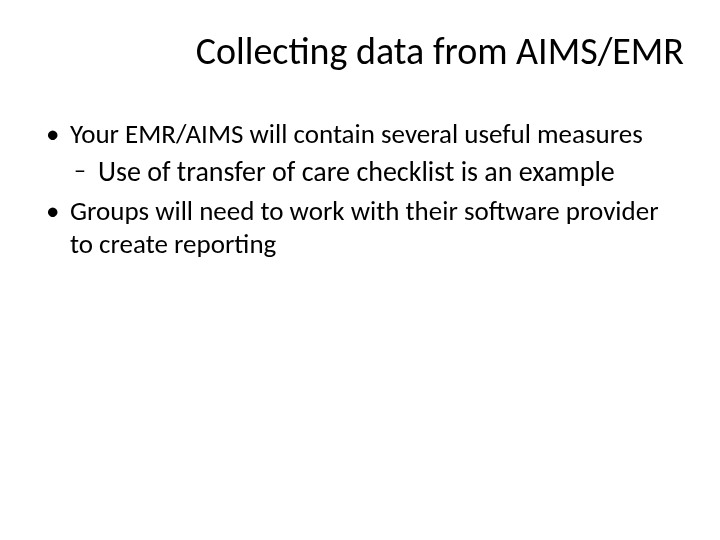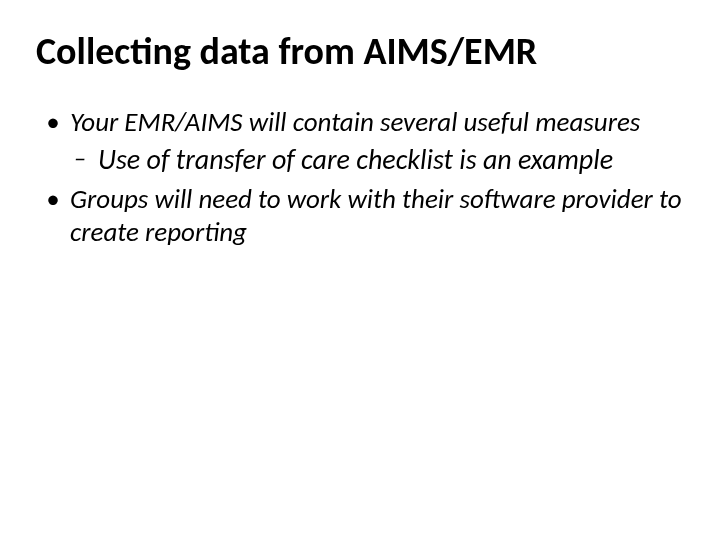--- a/index.html
+++ b/index.html
@@ -11,39 +11,38 @@
       width: 720px;
       height: 540px;
       background: #ffffff;
       font-family: Calibri, 'Segoe UI', Arial, sans-serif;
       color: #000000;
       padding: 28px 36px 36px 36px;
       overflow: hidden;
     }
     .title {
       font-size: 38px;
-      font-weight: 700;
-      text-align: left;
-      margin-bottom: 32px;
+      font-weight: 400;
+      text-align: right;
+      margin-bottom: 44px;
       letter-spacing: 0px;
     }
     .body {
       padding-left: 6px;
     }
     ul.level1 {
       list-style: none;
       padding-left: 0;
     }
     ul.level1 > li {
       position: relative;
       padding-left: 28px;
       font-size: 27px;
       line-height: 1.22;
       margin-bottom: 6px;
-      font-style: italic;
     }
     ul.level1 > li::before {
       content: "•";
       position: absolute;
       left: 4px;
       top: 0;
       font-size: 27px;
     }
     ul.level2 {
       list-style: none;

